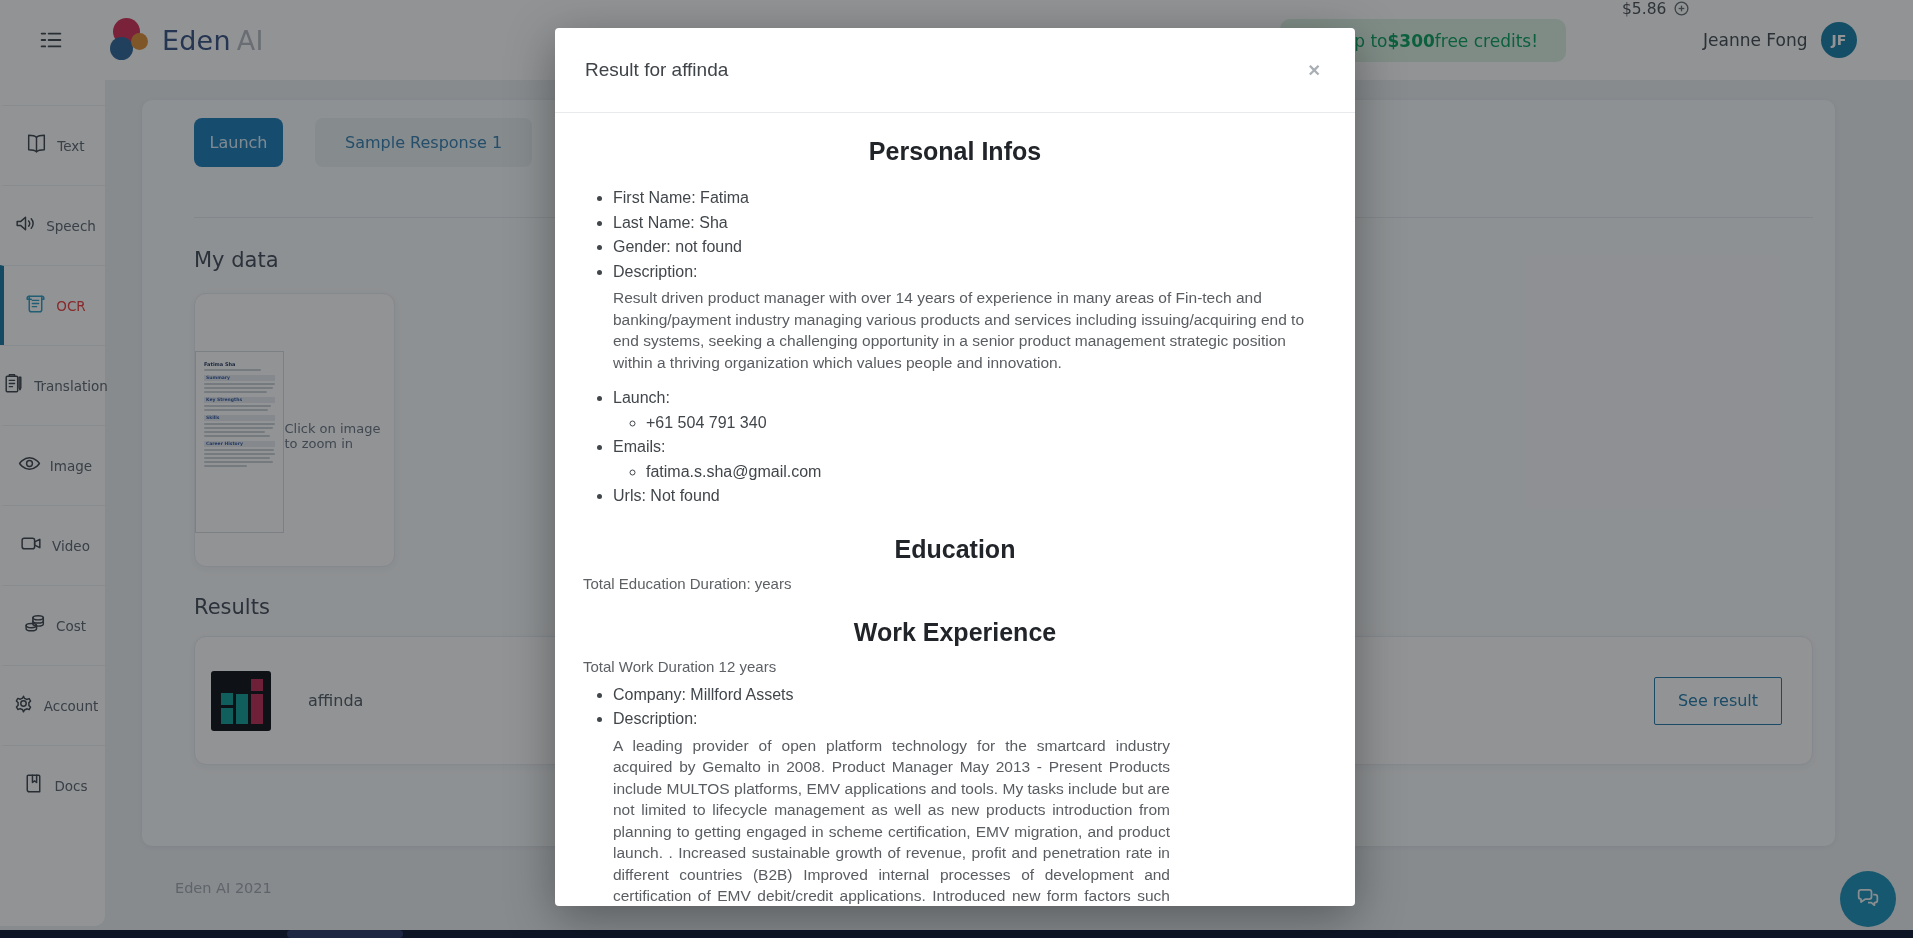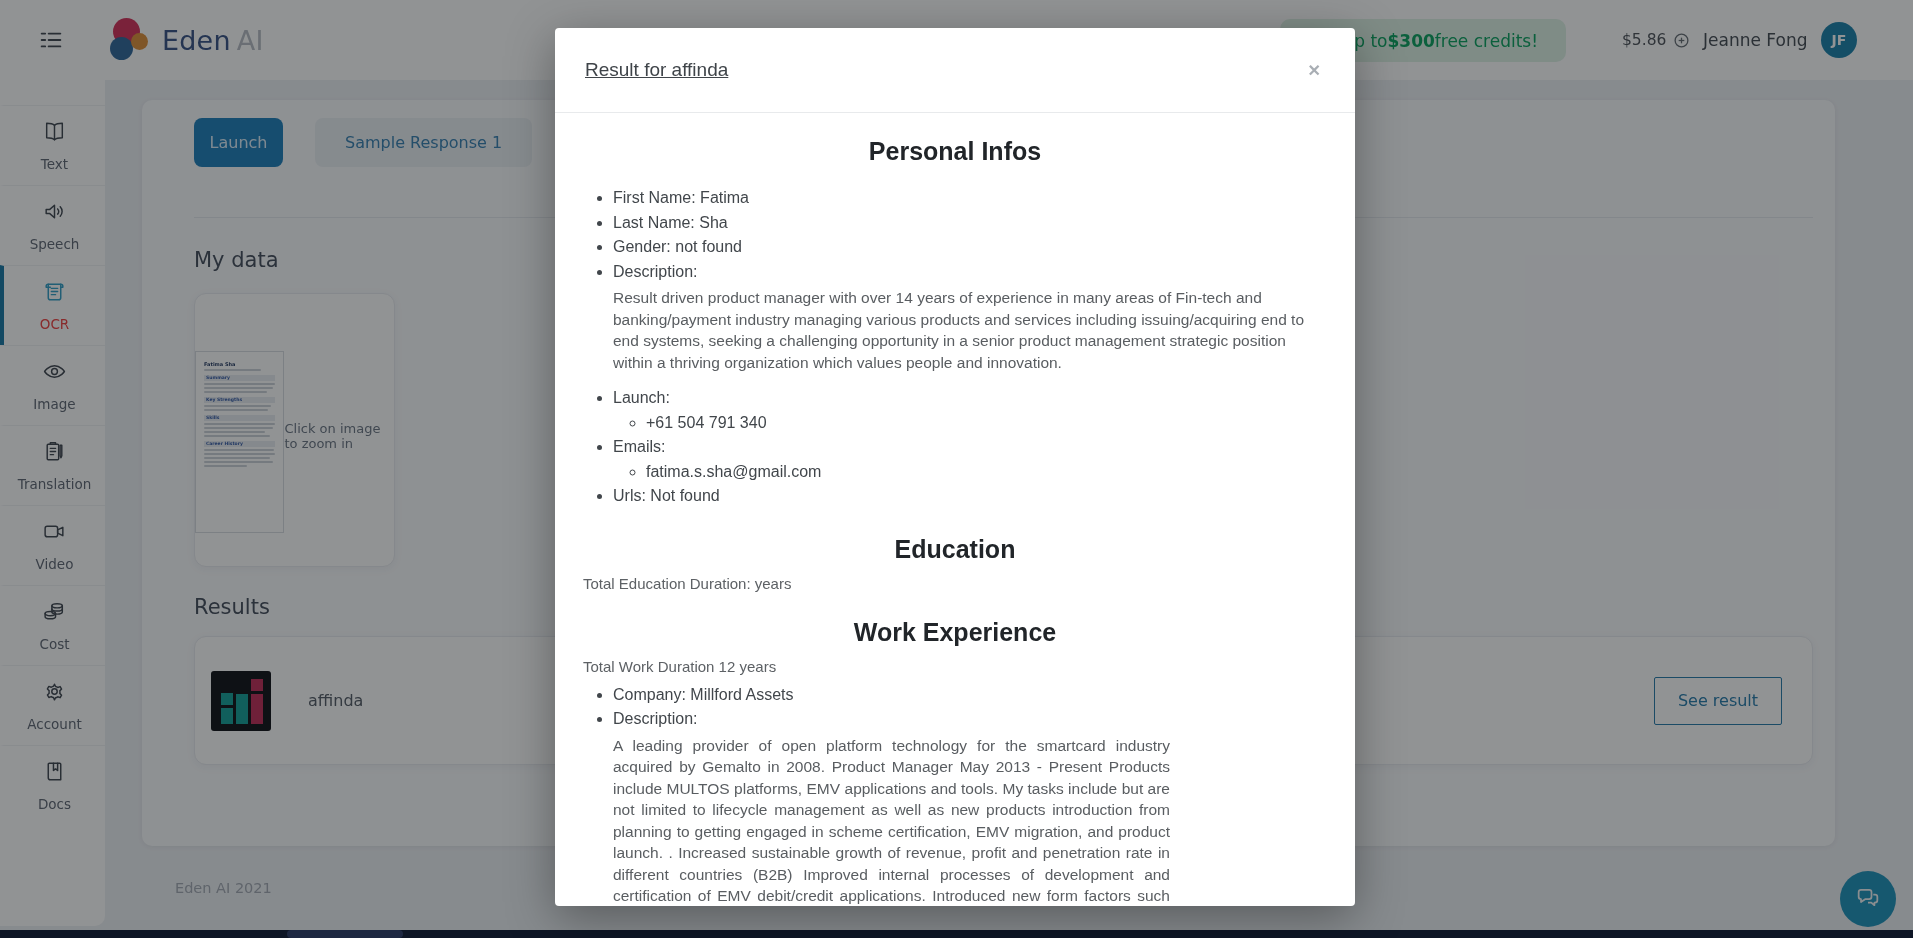--- a/index.html
+++ b/index.html
@@ -15,28 +15,28 @@
   .logo-mark { position:relative; width:40px; height:44px; }
   .logo-mark .c1 { position:absolute; left:3px; top:0; width:27px; height:27px; border-radius:50%; background:#d6375f; z-index:1; }
   .logo-mark .c2 { position:absolute; left:0; top:19px; width:23px; height:23px; border-radius:50%; background:#366b9e; z-index:2; }
   .logo-mark .c3 { position:absolute; left:21px; top:15px; width:17px; height:17px; border-radius:50%; background:#df923f; z-index:3; }
   .brand { font-size:27px; letter-spacing:.2px; }
   .brand .b1 { color:#3f588a; font-weight:500; }
   .brand .b2 { color:#b9bec6; font-weight:500; margin-left:6px; }
   .credits-pill { position:absolute; right:347px; top:19px; height:43px; border-radius:10px;
     background:#dff2e7; display:flex; align-items:center; padding:0 28px; font-size:17px; color:#12a564; cursor:pointer; white-space:nowrap; }
   .credits-pill .amt { font-weight:700; }
-  .balance { position:absolute; left:1622px; top:0; height:80px; display:flex; align-items:center; gap:7px; font-size:15.5px; color:#52575e; }
+  .balance { position:absolute; left:1622px; top:0; height:80px; display:flex; align-items:flex-start; gap:7px; font-size:15.5px; color:#52575e; }
   .user-name { position:absolute; left:1703px; top:0; height:80px; display:flex; align-items:center; font-size:17px; color:#4a5058; cursor:pointer; }
   .avatar { position:absolute; left:1821px; top:22px; width:36px; height:36px; border-radius:50%; background:#2184ad;
     color:#fff; font-size:14px; font-weight:700; display:flex; align-items:center; justify-content:center; cursor:pointer; }
   
   .sidebar { position:absolute; top:80px; left:0; width:105px; bottom:12px; background:#fff; z-index:1; padding-top:25px; border-radius:0 0 10px 0; }
   .side-item { height:80px; border-top:1px solid #f0f2f5; border-left:4px solid transparent;
-    display:flex; flex-direction:column; align-items:center; justify-content:center; gap:8px;
+    display:flex; align-items:center; justify-content:center; gap:8px;
     color:#454b55; cursor:pointer; }
   .side-item .lbl { font-size:13.5px; color:#646b78; }
   .side-item svg { stroke:currentColor; fill:none; stroke-width:1.4; stroke-linecap:round; stroke-linejoin:round; }
   .side-item.active { border-left-color:#1f7ca8; color:#37a0c8; }
   .side-item.active .lbl { color:#ef4444; }
   
   .panel { position:absolute; left:142px; top:100px; width:1693px; height:746px; background:#fafbfd;
     border-radius:10px; box-shadow:0 1px 5px rgba(40,50,70,.07); padding:18px 22px 0 52px; z-index:1; }
   .toolbar { display:flex; gap:32px; }
   .btn-launch { width:89px; height:49px; background:#2582bd; color:#ddeefa; border:none; border-radius:8px;
@@ -68,21 +68,21 @@
   
   .chat-fab { position:absolute; right:17px; bottom:11px; width:56px; height:56px; border-radius:50%; background:#2596be;
     z-index:5; display:flex; align-items:center; justify-content:center; border:none; cursor:pointer; }
   .bottom-bar { position:absolute; left:0; bottom:0; width:1913px; height:8px; background:#16203c; z-index:6; }
   .bottom-thumb { position:absolute; left:287px; top:0; width:116px; height:8px; background:#32416e; border-radius:4px; cursor:pointer; }
   
   .overlay { position:absolute; inset:0; background:rgba(5,8,12,.44); z-index:10; }
   .modal { position:absolute; left:555px; top:28px; width:800px; height:878px; background:#fff; border-radius:4px;
     box-shadow:0 12px 48px rgba(0,0,0,.35); z-index:20; overflow:hidden; font-family:"Liberation Sans", sans-serif; }
   .modal-header { height:85px; border-bottom:1px solid #e8eaec; display:flex; align-items:center; padding:0 30px; }
-  .modal-title { font-size:19px; color:#3f4449;text-decoration:underline; }
+  .modal-title { font-size:19px; color:#3f4449; }
   .modal-close { margin-left:auto; background:none; border:none; color:#a9aeb4; font-size:16px; font-weight:700; cursor:pointer; padding:4px; }
   .modal-body { padding:0 28px; }
   .mh { font-size:25px; font-weight:700; color:#212529; text-align:center; margin:24px 0 0; }
   .mlist { margin:20px 0 0; padding-left:30px; font-size:16px; color:#41464b; line-height:24.5px; }
   .mlist ul { list-style:circle; margin:0; padding-left:33px; }
   .desc { font-size:15.5px; line-height:21.5px; color:#595d61; margin:3px 0 13px; font-weight:400; }
   .desc.justify { text-align:justify; width:557px; }
   .total { font-size:15px; color:#5d6165; margin:11px 0 0; }
   .job-title { font-size:21px; font-weight:500; color:#33383d; margin:22px 0 0; }
 </style>
@@ -153,35 +153,35 @@
           <path d="M6 5a2 2 0 00-2 2v1h4"></path>
           <path d="M18 5a2 2 0 012 2v1h-2"></path>
           <line x1="9" y1="9" x2="15" y2="9"></line>
           <line x1="9" y1="12" x2="15" y2="12"></line>
           <line x1="9" y1="15" x2="13" y2="15"></line>
         </svg></span>
     <span class="lbl">OCR</span>
   </div>
   <div class="side-item">
     <span><svg width="25" height="25" viewBox="0 0 24 24">
-          <path d="M2.5 12S6 6.5 12 6.5 21.5 12 21.5 12 18 17.5 12 17.5 2.5 12 2.5 12z"></path>
-          <circle cx="12" cy="12" r="2.8"></circle>
-        </svg></span>
-    <span class="lbl">Image</span>
-  </div>
-  <div class="side-item">
-    <span><svg width="25" height="25" viewBox="0 0 24 24">
           <rect x="5" y="5" width="11" height="15" rx="1"></rect>
           <path d="M8 5V3.5h5V5"></path>
           <line x1="8" y1="9" x2="13" y2="9"></line>
           <line x1="8" y1="12" x2="13" y2="12"></line>
           <line x1="8" y1="15" x2="11" y2="15"></line>
           <path d="M19 6v10l-.8 2-.8-2V6h1.6z"></path>
         </svg></span>
     <span class="lbl">Translation</span>
+  </div>
+  <div class="side-item">
+    <span><svg width="25" height="25" viewBox="0 0 24 24">
+          <path d="M2.5 12S6 6.5 12 6.5 21.5 12 21.5 12 18 17.5 12 17.5 2.5 12 2.5 12z"></path>
+          <circle cx="12" cy="12" r="2.8"></circle>
+        </svg></span>
+    <span class="lbl">Image</span>
   </div>
   <div class="side-item">
     <span><svg width="25" height="25" viewBox="0 0 24 24">
           <rect x="3" y="7" width="12" height="10" rx="2"></rect>
           <path d="M15 10.5l5-2.5v8l-5-2.5z"></path>
         </svg></span>
     <span class="lbl">Video</span>
   </div>
   <div class="side-item">
     <span><svg width="25" height="25" viewBox="0 0 24 24">

